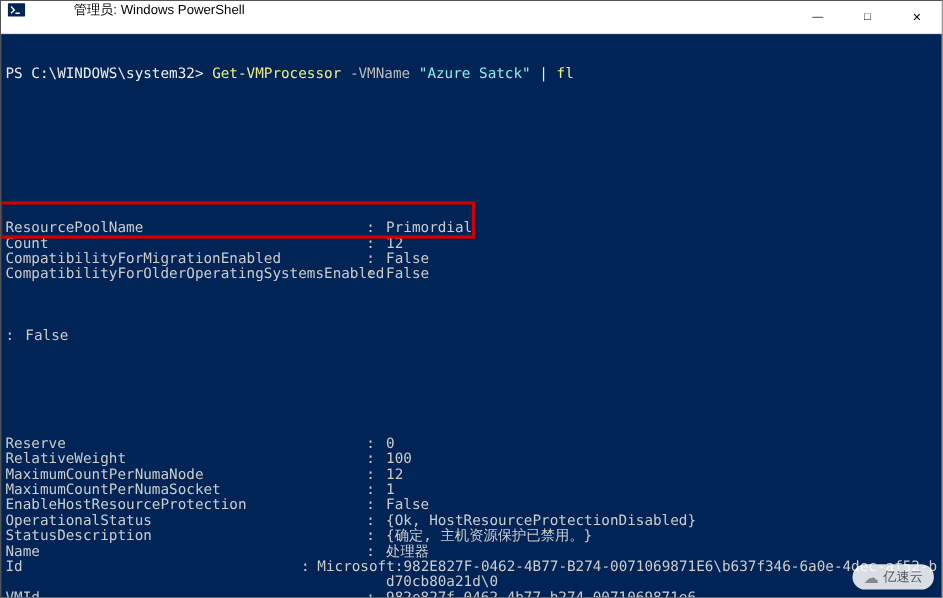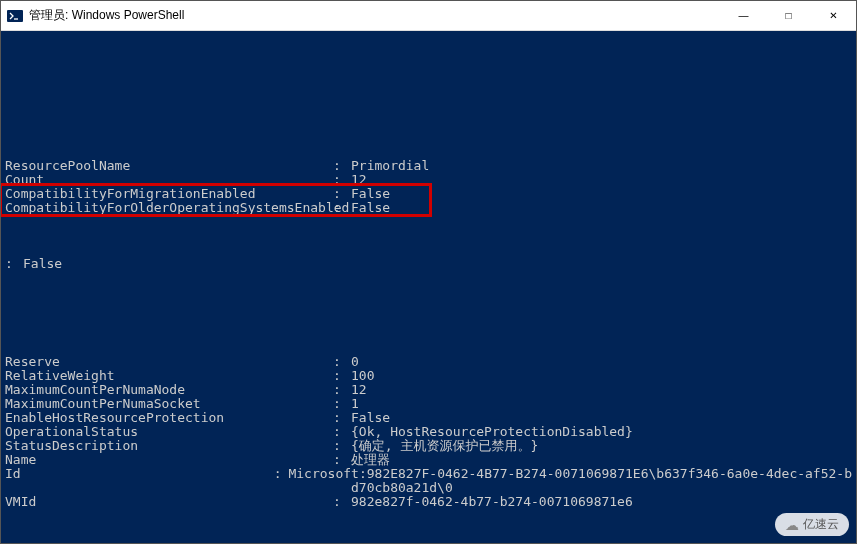--- a/index.html
+++ b/index.html
@@ -16,23 +16,24 @@
       height: 544px;
       background: #fff;
       display: flex;
       flex-direction: column;
       border: 1px solid #555;
     }
     .titlebar {
       height: 30px;
       background: #fff;
       display: flex;
-      align-items: center;
+      align-items: flex-start;
       padding-left: 6px;
       border-bottom: 1px solid #ddd;
+      gap: 38px;
     }
     .titlebar-icon {
       width: 16px;
       height: 16px;
       margin-right: 6px;
       display: inline-flex;
       align-items: center;
       justify-content: center;
     }
     .titlebar-title {
@@ -110,20 +111,21 @@
     </span>
     <span class="titlebar-title">管理员: Windows PowerShell</span>
     <div class="win-controls">
       <div class="win-btn">—</div>
       <div class="win-btn">□</div>
       <div class="win-btn close">✕</div>
     </div>
   </div>
 
   <div class="terminal">
+    <div class="line"><span class="prompt-path">PS C:\WINDOWS\system32&gt;</span> <span class="cmd-yellow">Get-VMProcessor</span> <span class="cmd-gray">-VMName</span> <span class="cmd-cyan">"Azure Satck"</span> <span class="cmd-white">|</span> <span class="cmd-yellow">fl</span></div>
     <div class="line"> </div>
     <div class="line"> </div>
 
     <div id="rows-top"><div class="line row"><span class="key">ResourcePoolName</span><span class="colon">:</span><span class="val">Primordial</span></div><div class="line row"><span class="key">Count</span><span class="colon">:</span><span class="val">12</span></div><div class="line row"><span class="key">CompatibilityForMigrationEnabled</span><span class="colon">:</span><span class="val">False</span></div><div class="line row"><span class="key">CompatibilityForOlderOperatingSystemsEnabled</span><span class="colon">:</span><span class="val">False</span></div></div>
 
     <div class="line row"><span class="colon">:</span><span class="val">False</span></div>
     <div class="line"> </div>
 
     <div id="rows-bottom"><div class="line row"><span class="key">Reserve</span><span class="colon">:</span><span class="val">0</span></div><div class="line row"><span class="key">RelativeWeight</span><span class="colon">:</span><span class="val">100</span></div><div class="line row"><span class="key">MaximumCountPerNumaNode</span><span class="colon">:</span><span class="val">12</span></div><div class="line row"><span class="key">MaximumCountPerNumaSocket</span><span class="colon">:</span><span class="val">1</span></div><div class="line row"><span class="key">EnableHostResourceProtection</span><span class="colon">:</span><span class="val">False</span></div><div class="line row"><span class="key">OperationalStatus</span><span class="colon">:</span><span class="val">{Ok, HostResourceProtectionDisabled}</span></div><div class="line row"><span class="key">StatusDescription</span><span class="colon">:</span><span class="val">{确定, 主机资源保护已禁用。}</span></div><div class="line row"><span class="key">Name</span><span class="colon">:</span><span class="val">处理器</span></div><div class="line row"><span class="key">Id</span><span class="colon">:</span><span class="val">Microsoft:982E827F-0462-4B77-B274-0071069871E6\b637f346-6a0e-4dec-af52-b</span></div><div class="line row"><span class="key"></span><span class="colon"> </span><span class="val">d70cb80a21d\0</span></div><div class="line row"><span class="key">VMId</span><span class="colon">:</span><span class="val">982e827f-0462-4b77-b274-0071069871e6</span></div></div>
 

